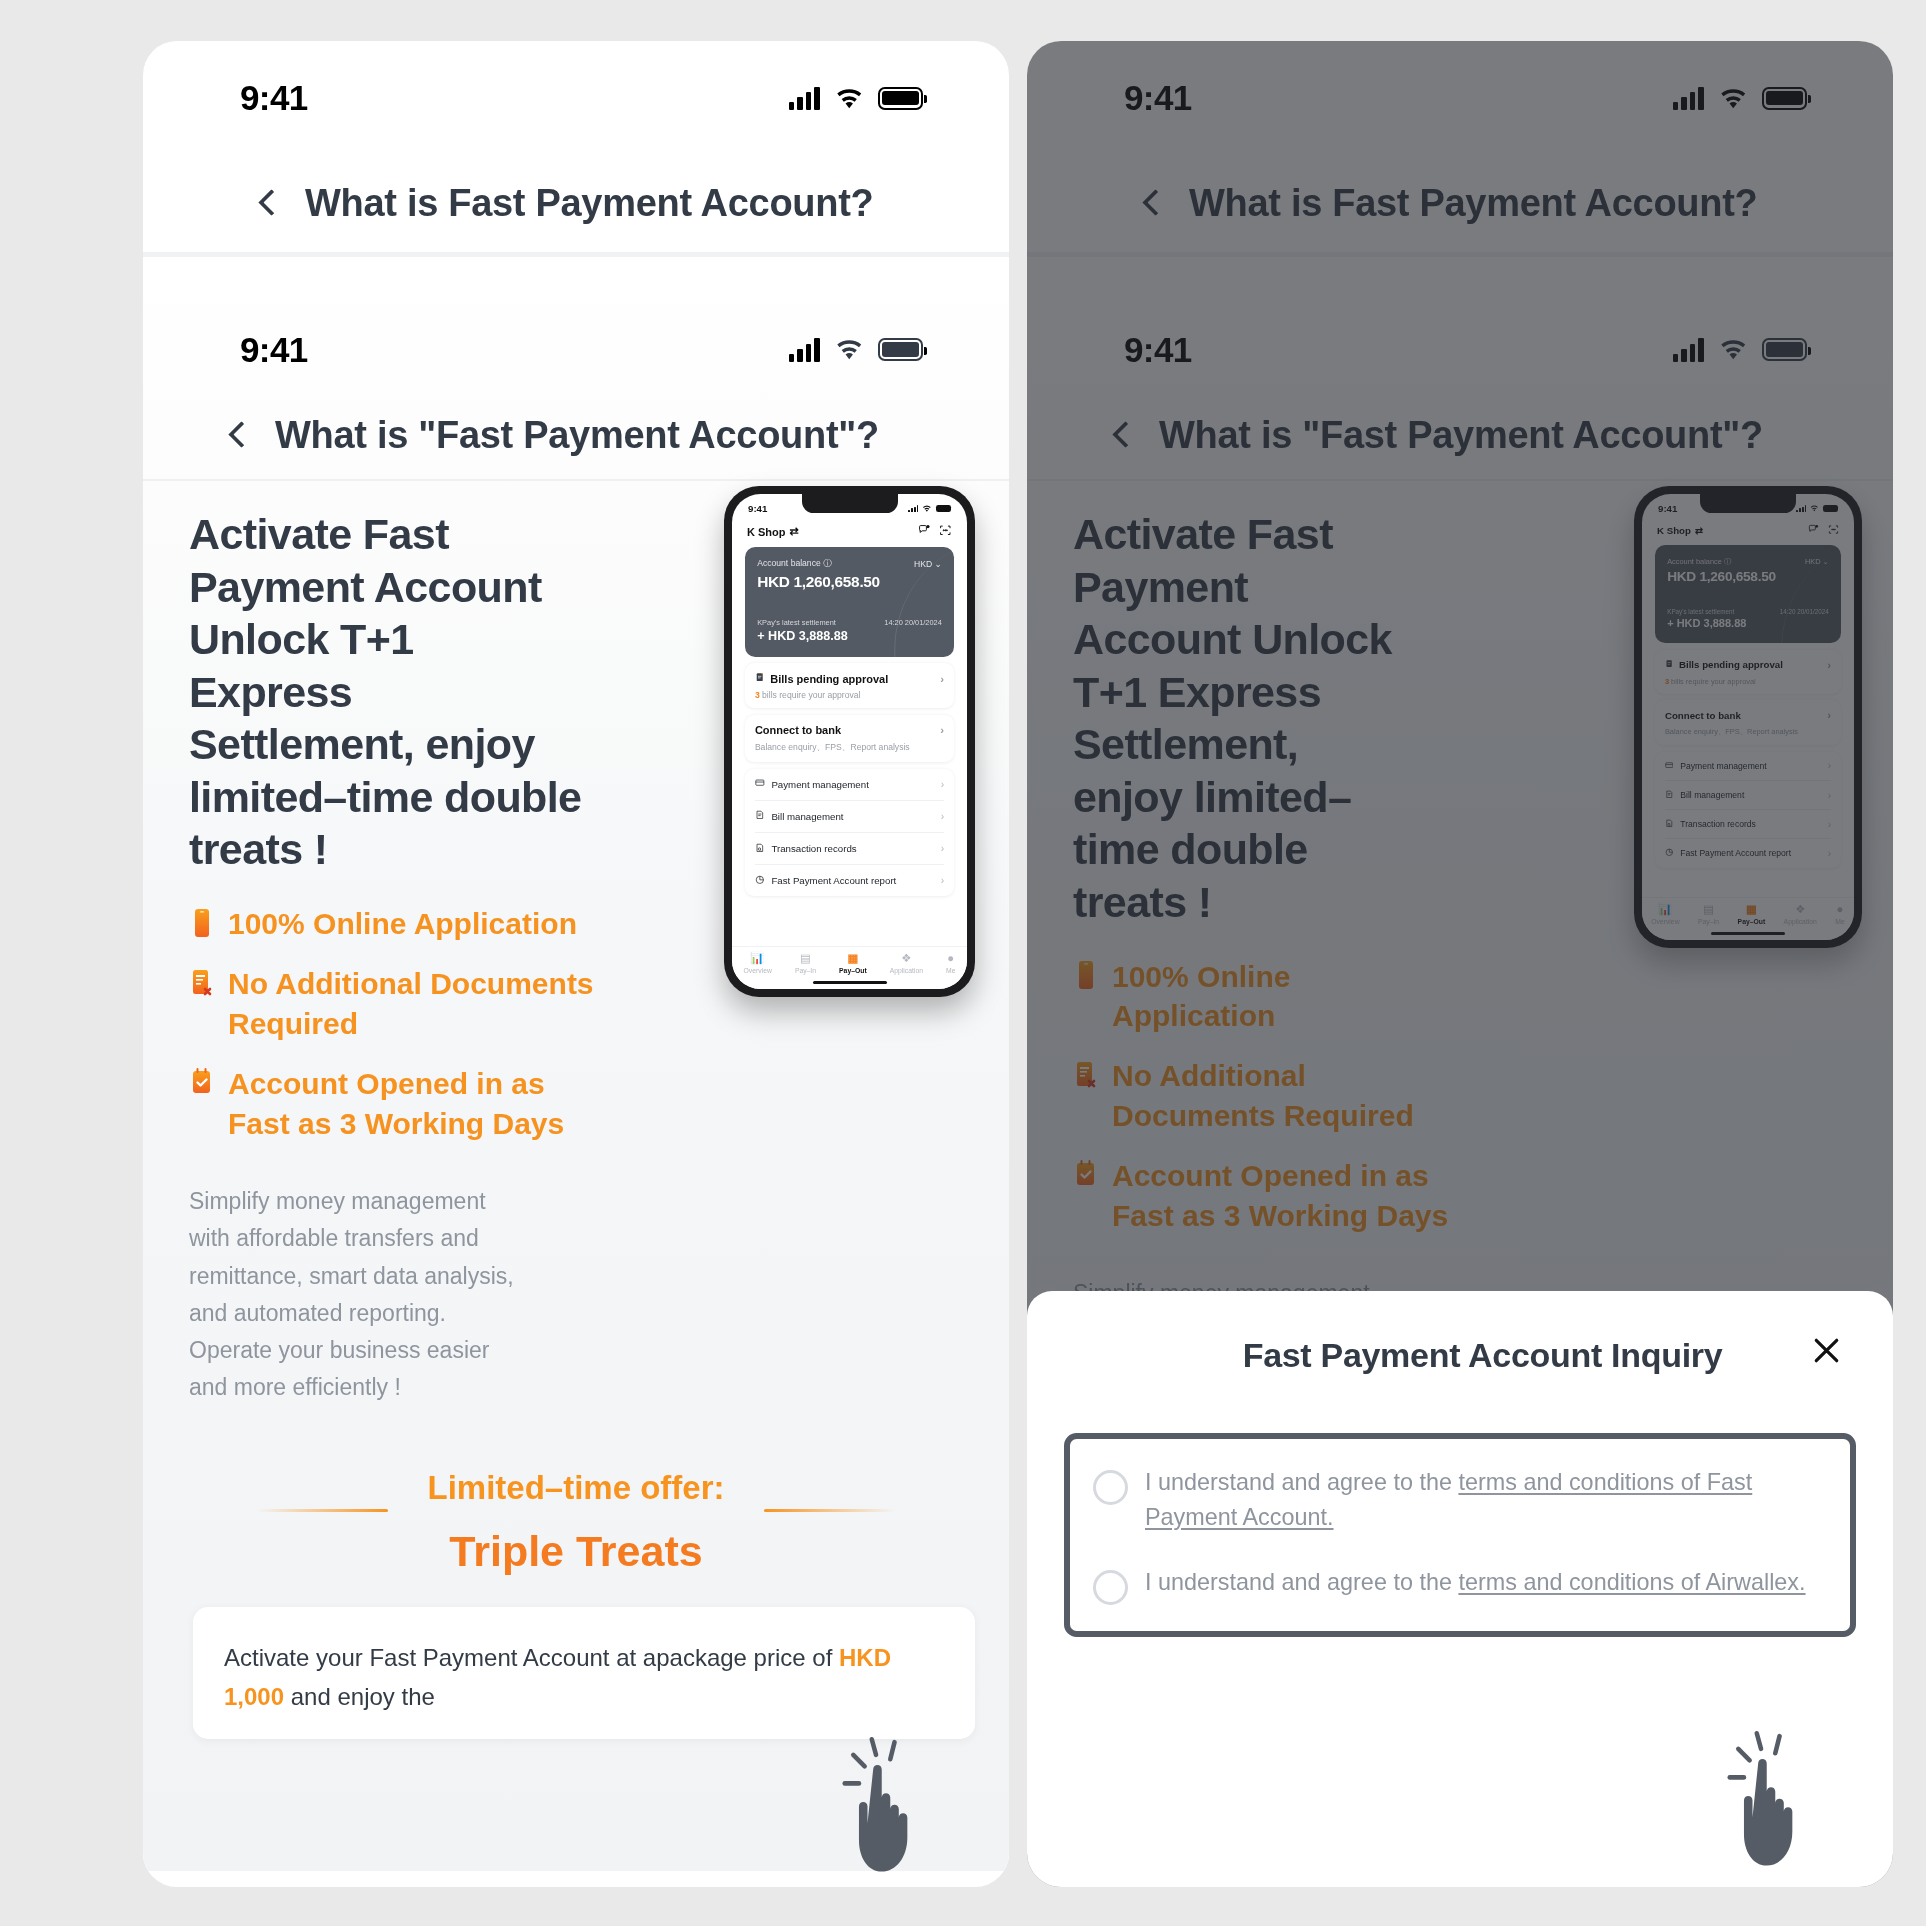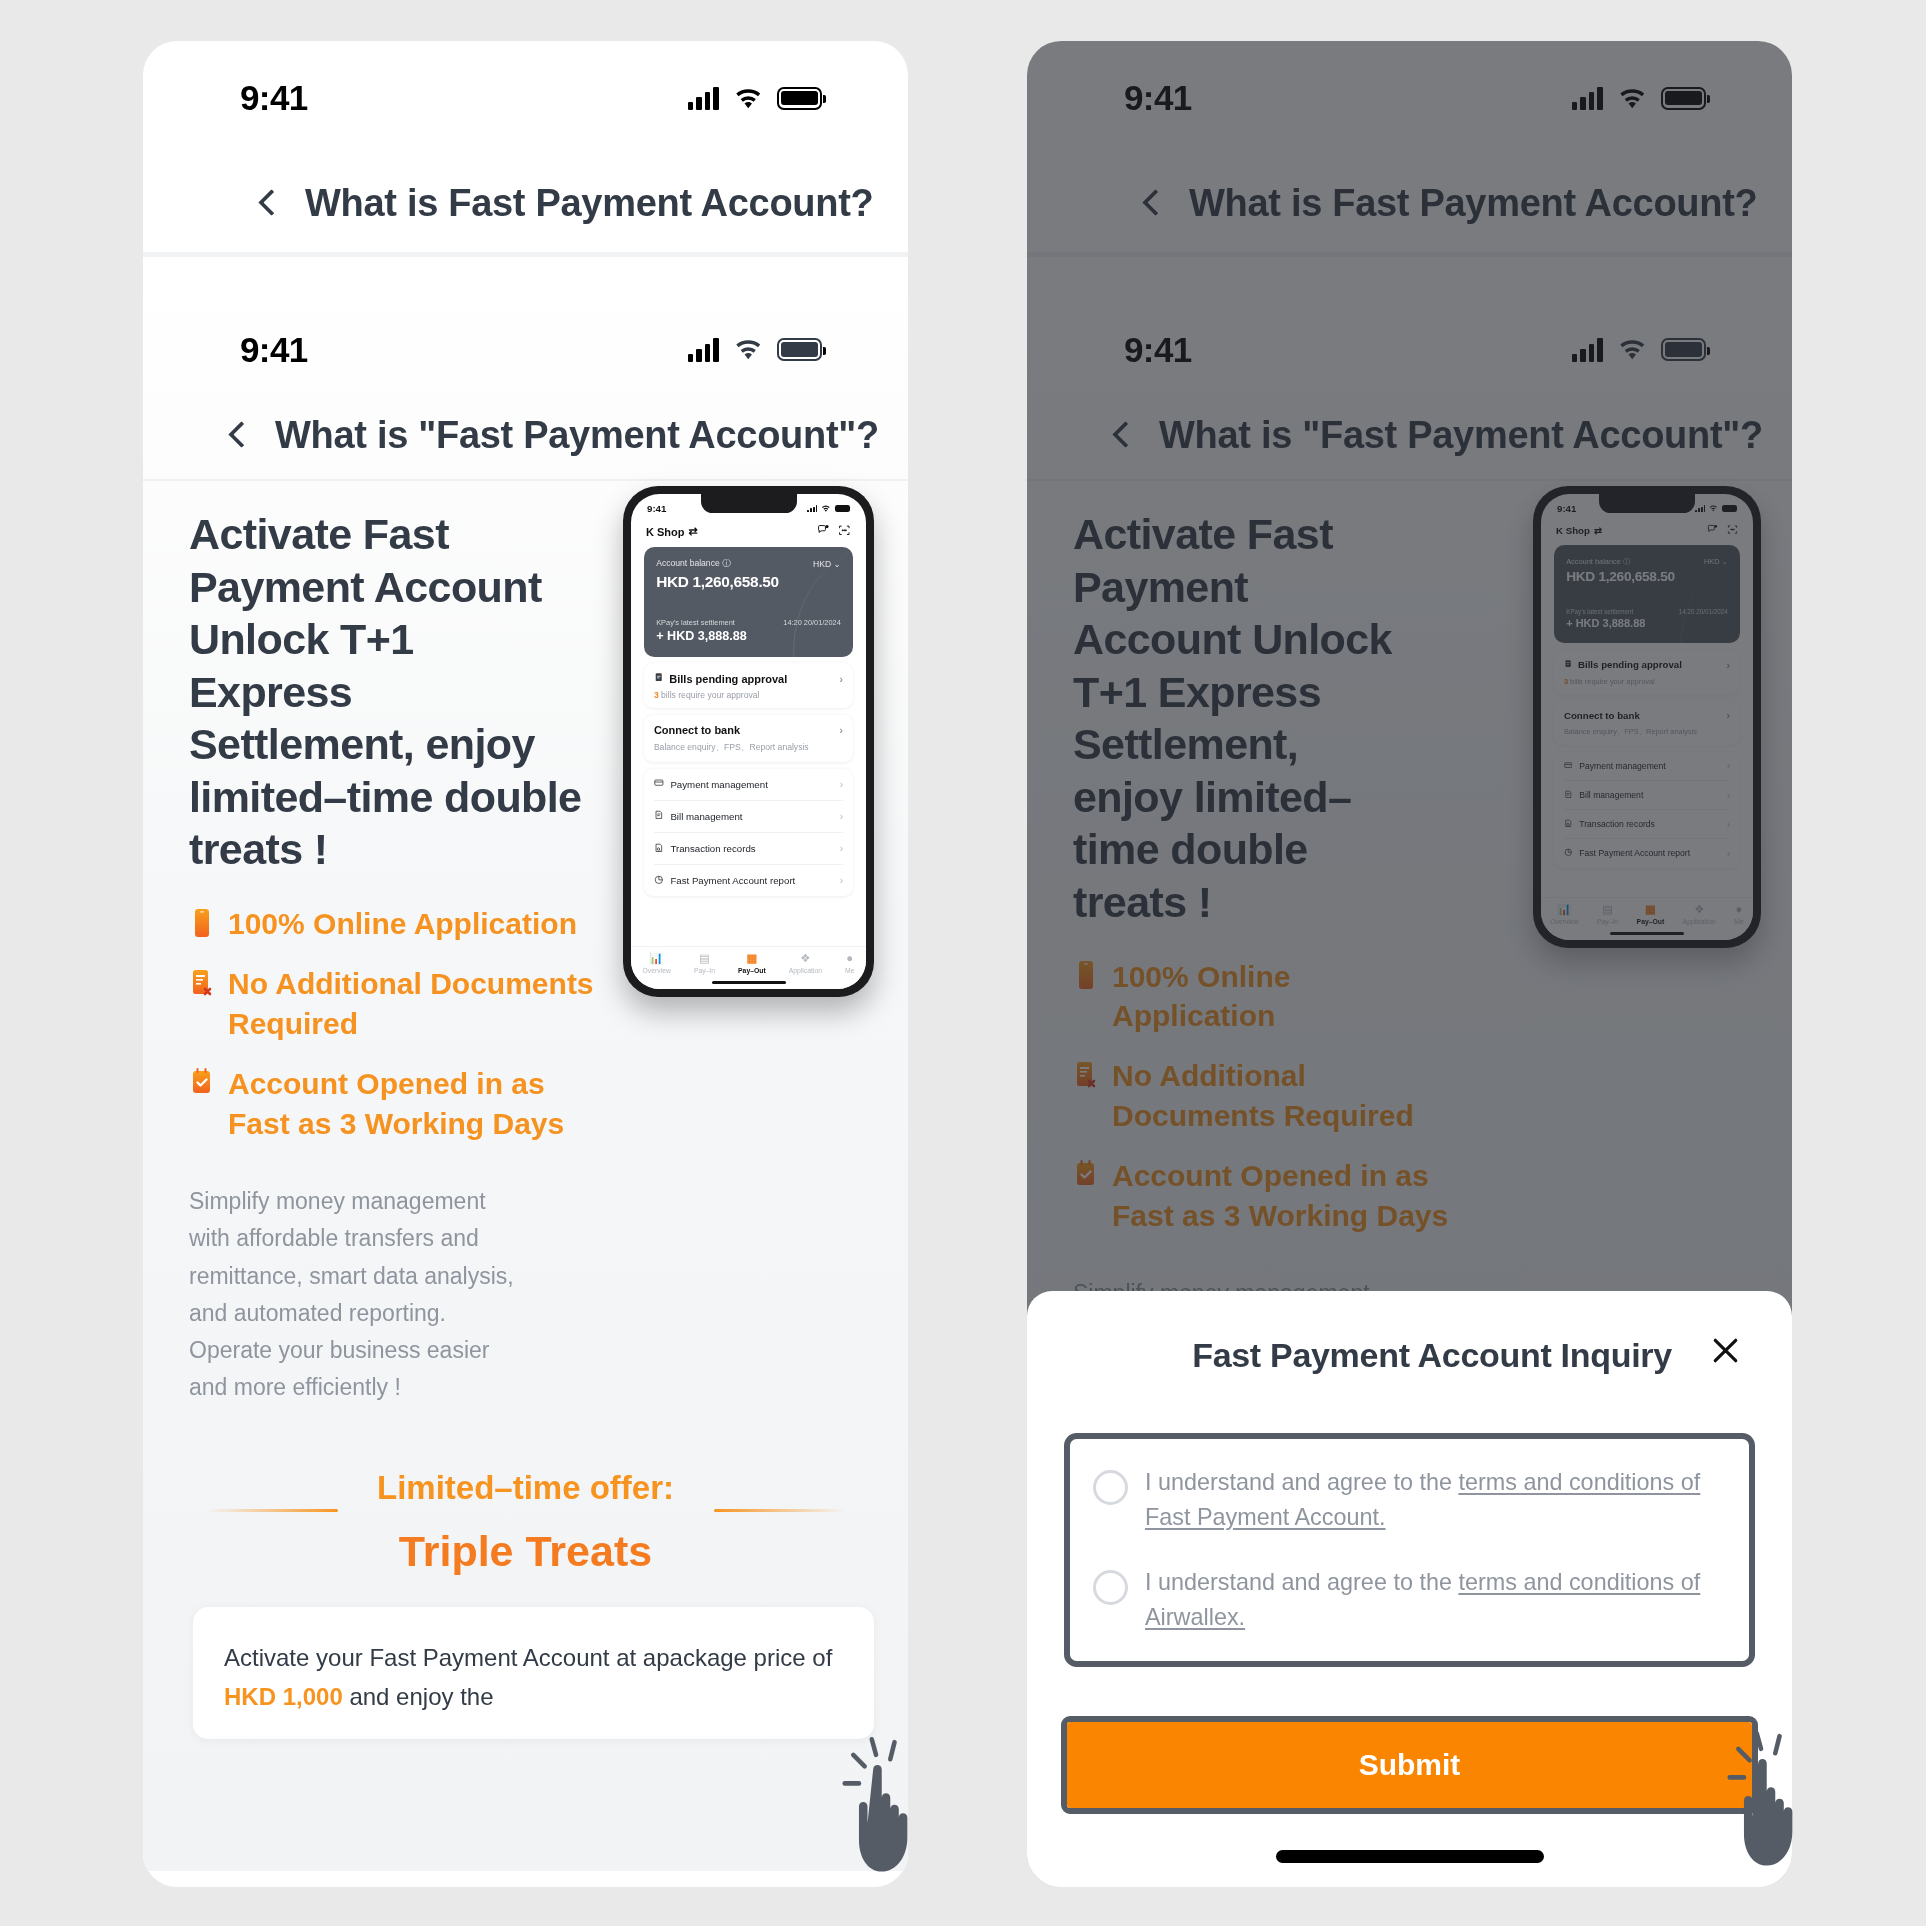--- a/index.html
+++ b/index.html
@@ -12,21 +12,21 @@
   .stage {
     position: relative;
     width: 1926px; height: 1926px;
     background: #e9e9e9;
   }
 
   
   .phone {
     position: absolute;
     top: 41px;
-    width: 765px;
+    width: 866px;
     height: 1846px;
     background: #ffffff;
     border-radius: 34px;
     overflow: hidden;
   }
   .phone-left  { left: 143px; }
   .phone-right { left: 1027px; }
 
   
   .statusbar {
@@ -922,26 +922,20 @@
         <div class="agree-row">
           <span class="radio"></span>
           <span class="agree-txt"><span>I understand and agree to the </span><u>terms and conditions of Fast Payment Account.</u></span>
         </div>
         <div class="agree-row">
           <span class="radio"></span>
           <span class="agree-txt"><span>I understand and agree to the </span><u>terms and conditions of Airwallex.</u></span>
         </div>
       </div>
 
-      <div class="modal-bottom">
-        <div class="cta-wrap">
-          <div class="cta">Submit</div>
-        </div>
-        <div class="home-indicator"></div>
-      </div>
     </div>
   </div>
 
   <div class="cursor cursor-left">
     <svg width="143" height="148" viewBox="0 0 100 104">
       <g stroke="#555c66" stroke-width="3.2" stroke-linecap="round">
         <path d="M22 22 L14 14"></path>
           <path d="M18 34 L8 34"></path>
           <path d="M30 14 L27 3"></path>
           <path d="M40 17 L43 5"></path>

